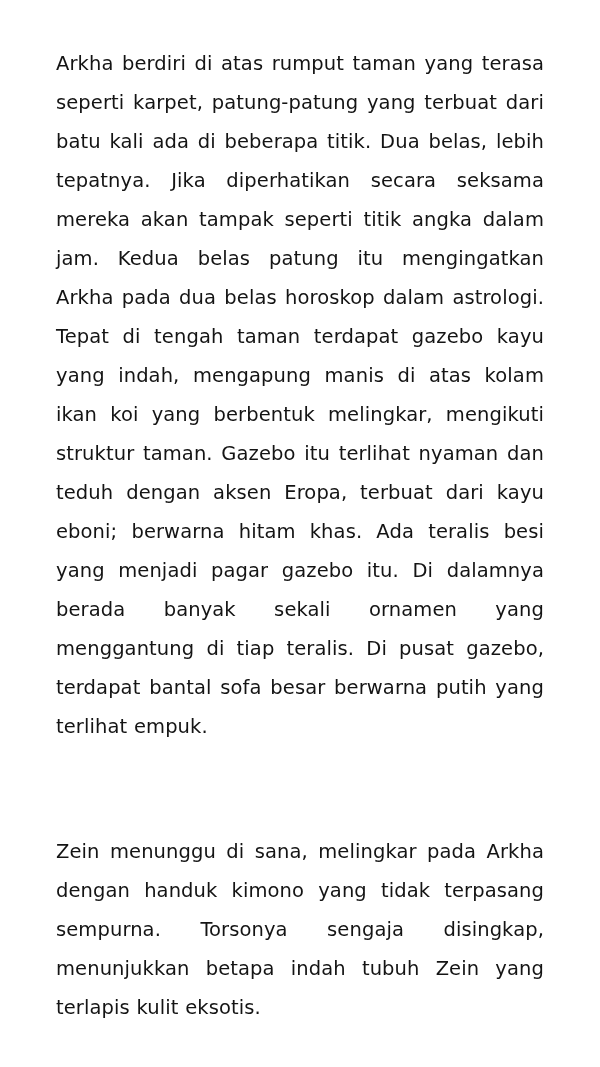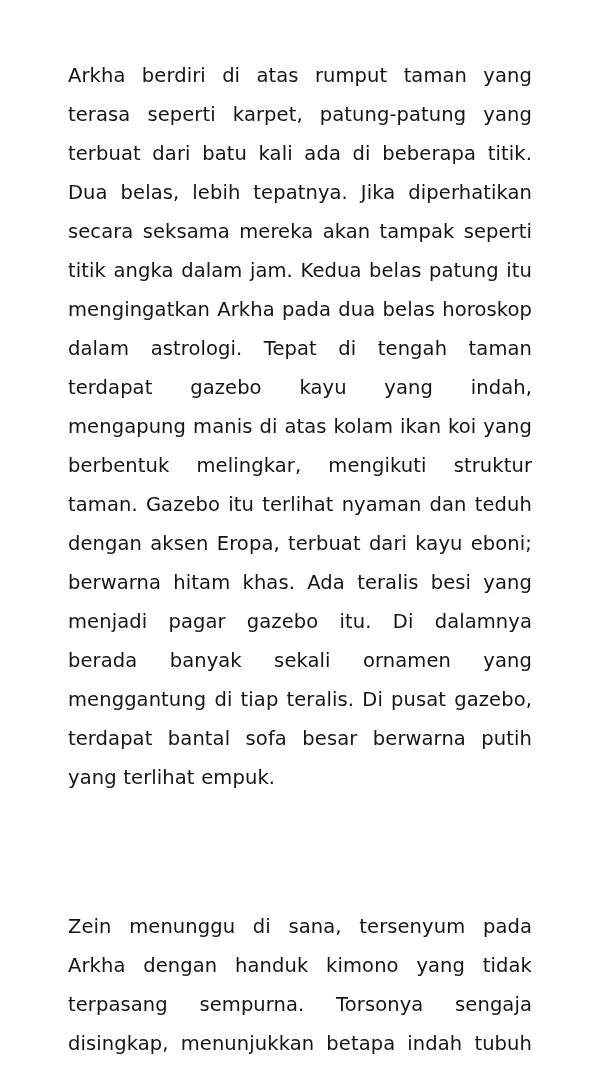--- a/index.html
+++ b/index.html
@@ -25,29 +25,29 @@
   .reader-body {
     display: block;
   }
   .paragraph {
     font-size: 19.5px;
     line-height: 39px;
     text-align: justify;
     text-justify: inter-word;
     letter-spacing: 0.1px;
     word-spacing: 0.4px;
-    margin: 16px;
+    margin: 4px;
     color: #141414;
   }
   .para-gap {
     height: 78px;
   }
 </style>
 </head>
 <body>
 
 <div class="page">
   <div class="reader-body">
     <p class="paragraph">Arkha berdiri di atas rumput taman yang terasa seperti karpet, patung-patung yang terbuat dari batu kali ada di beberapa titik. Dua belas, lebih tepatnya. Jika diperhatikan secara seksama mereka akan tampak seperti titik angka dalam jam. Kedua belas patung itu mengingatkan Arkha pada dua belas horoskop dalam astrologi. Tepat di tengah taman terdapat gazebo kayu yang indah, mengapung manis di atas kolam ikan koi yang berbentuk melingkar, mengikuti struktur taman. Gazebo itu terlihat nyaman dan teduh dengan aksen Eropa, terbuat dari kayu eboni; berwarna hitam khas. Ada teralis besi yang menjadi pagar gazebo itu. Di dalamnya berada banyak sekali ornamen yang menggantung di tiap teralis. Di pusat gazebo, terdapat bantal sofa besar berwarna putih yang terlihat empuk.</p>
     <div class="para-gap"></div>
-    <p class="paragraph">Zein menunggu di sana, tersenyum pada Arkha dengan handuk kimono yang tidak terpasang sempurna. Torsonya sengaja disingkap, menunjukkan betapa indah tubuh Zein yang terlapis kulit eksotis.</p>
+    <p class="paragraph">Zein menunggu di sana, melingkar pada Arkha dengan handuk kimono yang tidak terpasang sempurna. Torsonya sengaja disingkap, menunjukkan betapa indah tubuh Zein yang terlapis kulit eksotis.</p>
   </div>
 </div>
 
 </body></html>

